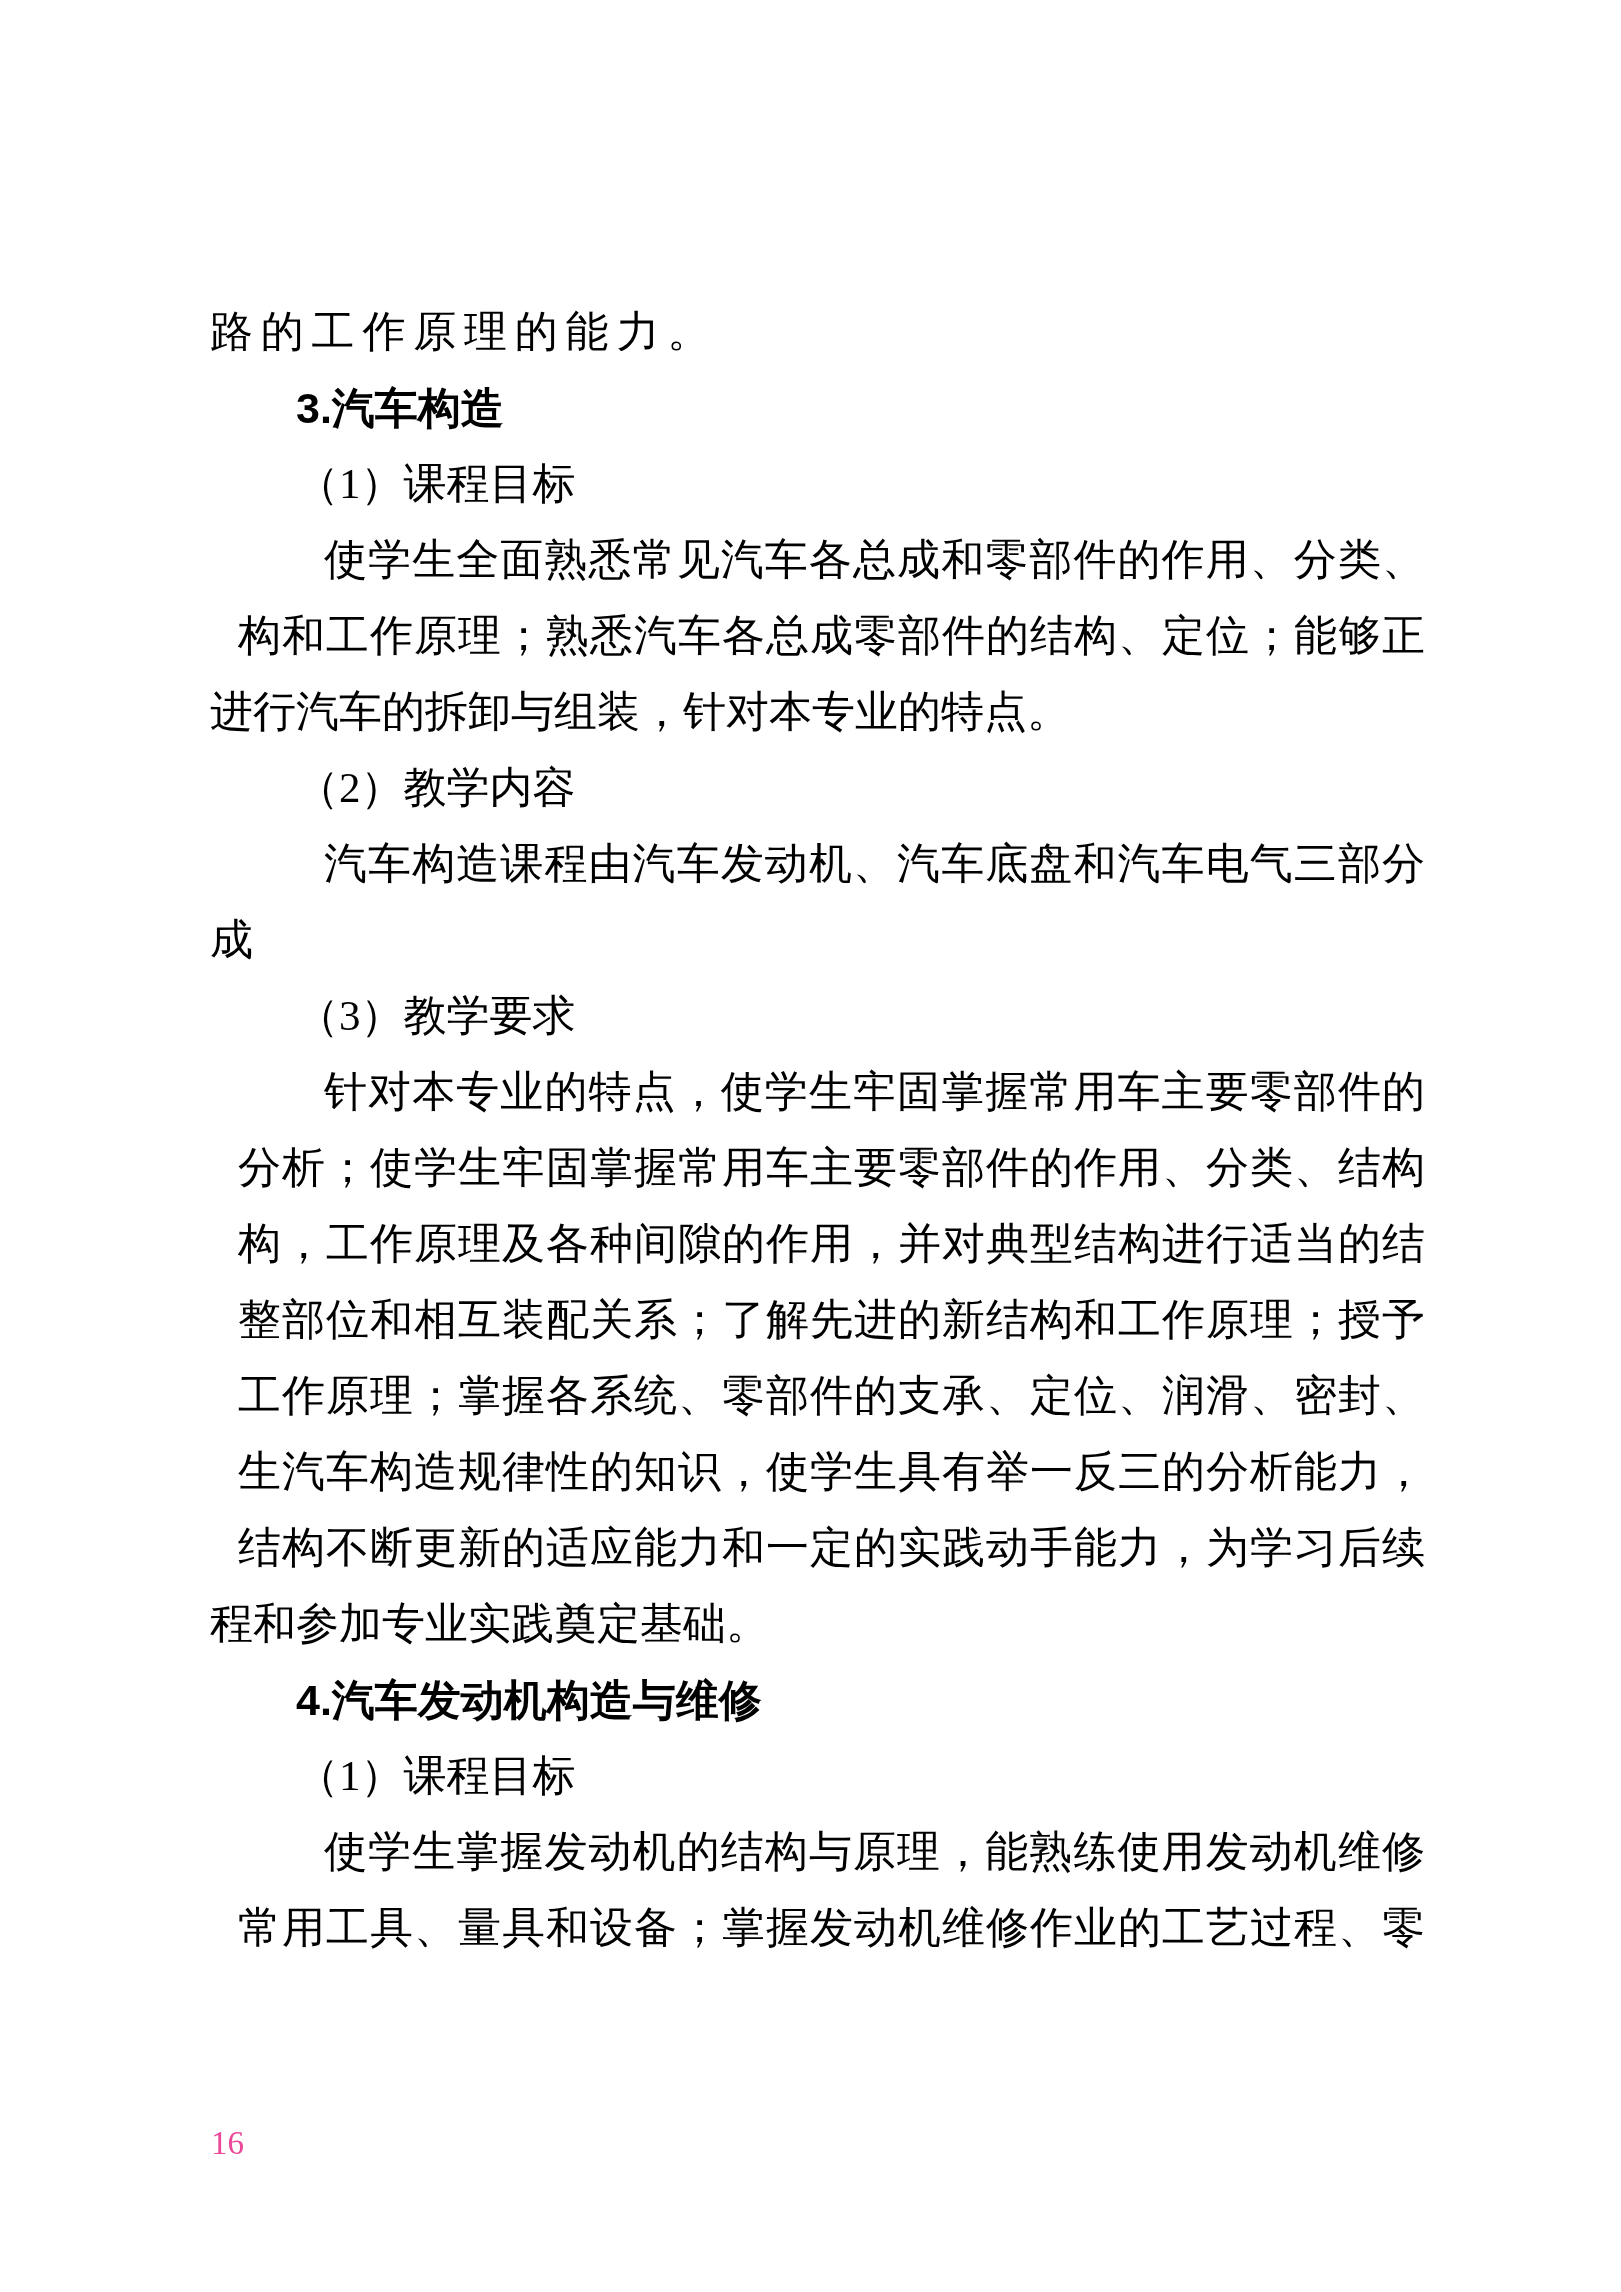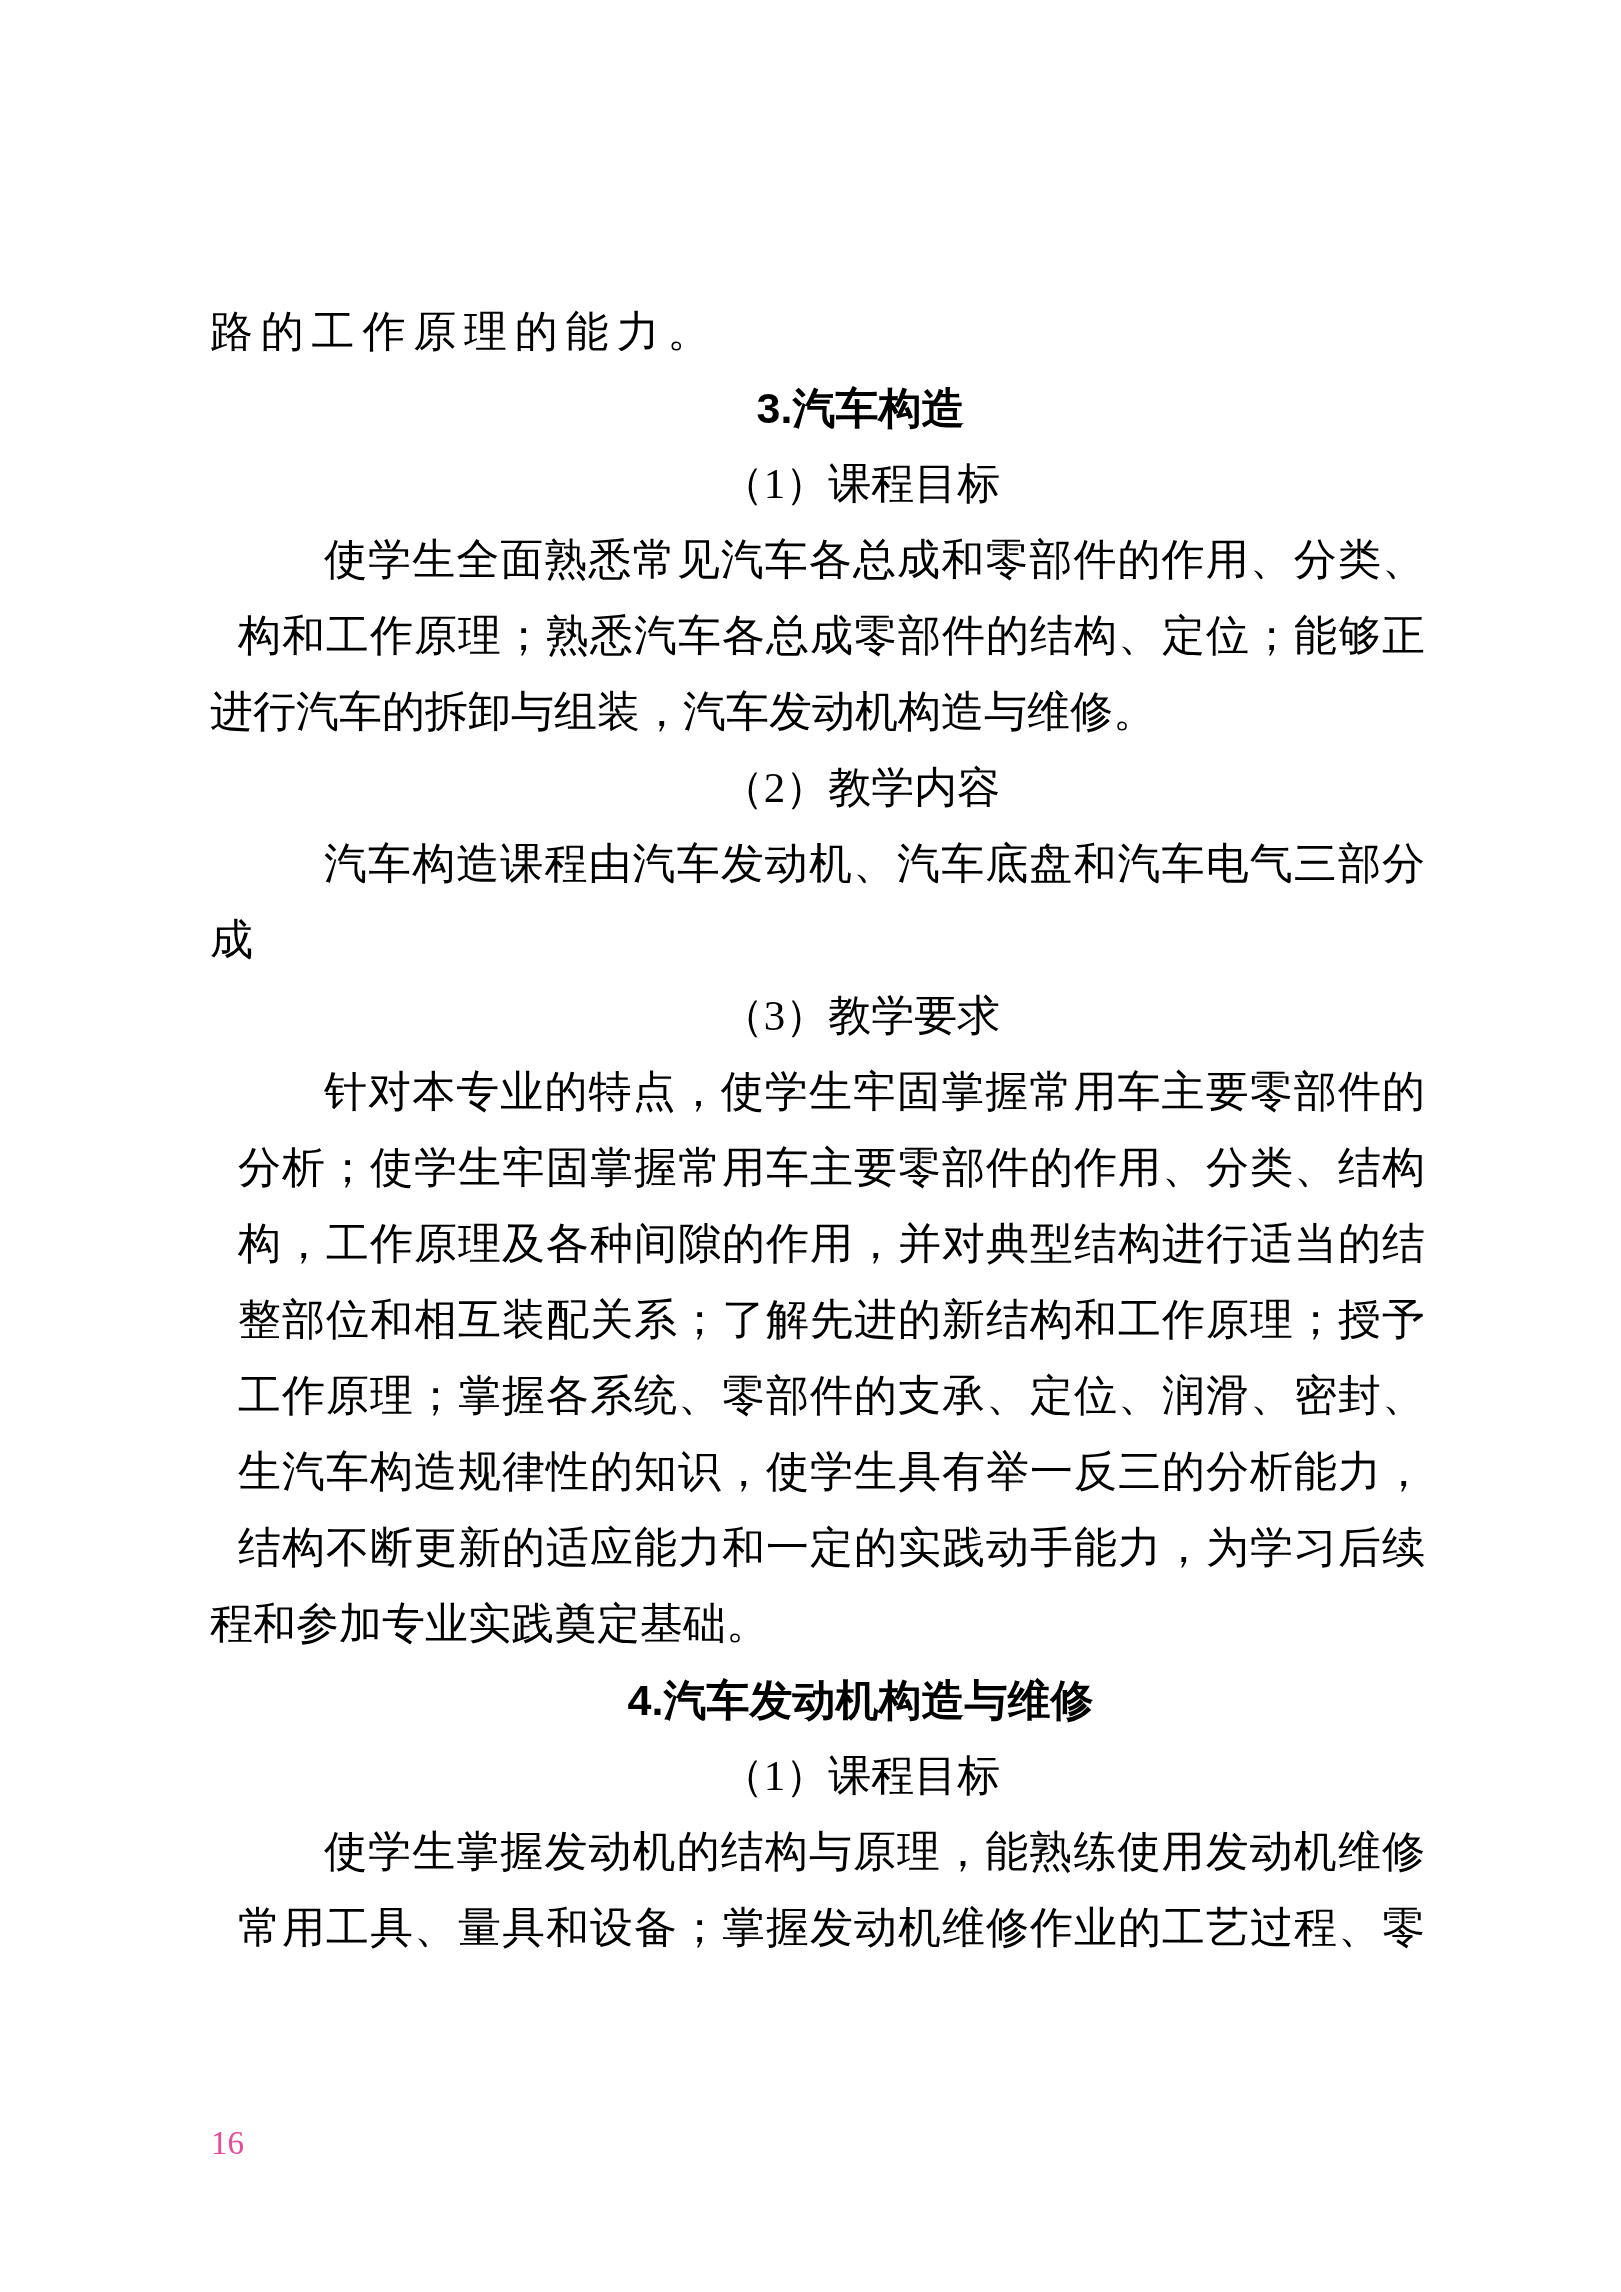--- a/index.html
+++ b/index.html
@@ -24,21 +24,20 @@
     box-sizing: border-box;
     height: 76px;
     line-height: 76px;
     font-size: 43px;
     color: #000000;
     font-family: "Liberation Serif", serif;
     overflow: hidden;
   }
   .line.indent {
     padding-left: 86px;
-    text-align: center;
   }
   .line.j {
     text-align: justify;
     text-align-last: justify;
     text-justify: inter-ideograph;
     margin-left: 28px;
   }
   .line.bold {
     font-weight: bold;
     font-family: "Liberation Sans", sans-serif;
@@ -59,21 +58,21 @@
 </head>
 <body>
 
 <div class="page">
   <div class="text-block" id="text-block">
       <div class="line spaced">路的工作原理的能力。</div>
       <div class="line indent bold">3.汽车构造</div>
       <div class="line indent">（1）课程目标</div>
       <div class="line indent j">使学生全面熟悉常见汽车各总成和零部件的作用、分类、结</div>
       <div class="line j">构和工作原理；熟悉汽车各总成零部件的结构、定位；能够正确</div>
-      <div class="line">进行汽车的拆卸与组装，汽车发动机构造与维修。</div>
+      <div class="line">进行汽车的拆卸与组装，针对本专业的特点。</div>
       <div class="line indent">（2）教学内容</div>
       <div class="line indent j">汽车构造课程由汽车发动机、汽车底盘和汽车电气三部分组</div>
       <div class="line">成</div>
       <div class="line indent">（3）教学要求</div>
       <div class="line indent j">针对本专业的特点，使学生牢固掌握常用车主要零部件的作用</div>
       <div class="line j">分析；使学生牢固掌握常用车主要零部件的作用、分类、结构和</div>
       <div class="line j">构，工作原理及各种间隙的作用，并对典型结构进行适当的结构</div>
       <div class="line j">整部位和相互装配关系；了解先进的新结构和工作原理；授予学</div>
       <div class="line j">工作原理；掌握各系统、零部件的支承、定位、润滑、密封、调</div>
       <div class="line j">生汽车构造规律性的知识，使学生具有举一反三的分析能力，对</div>

